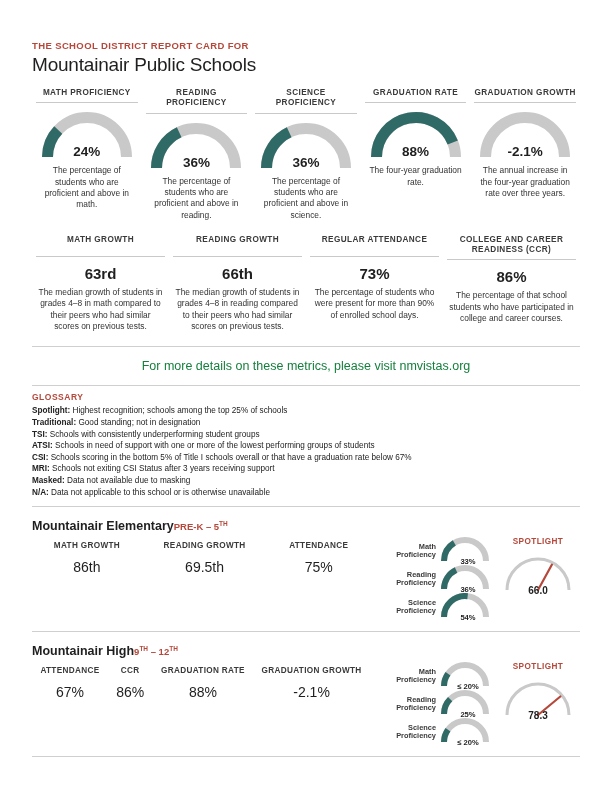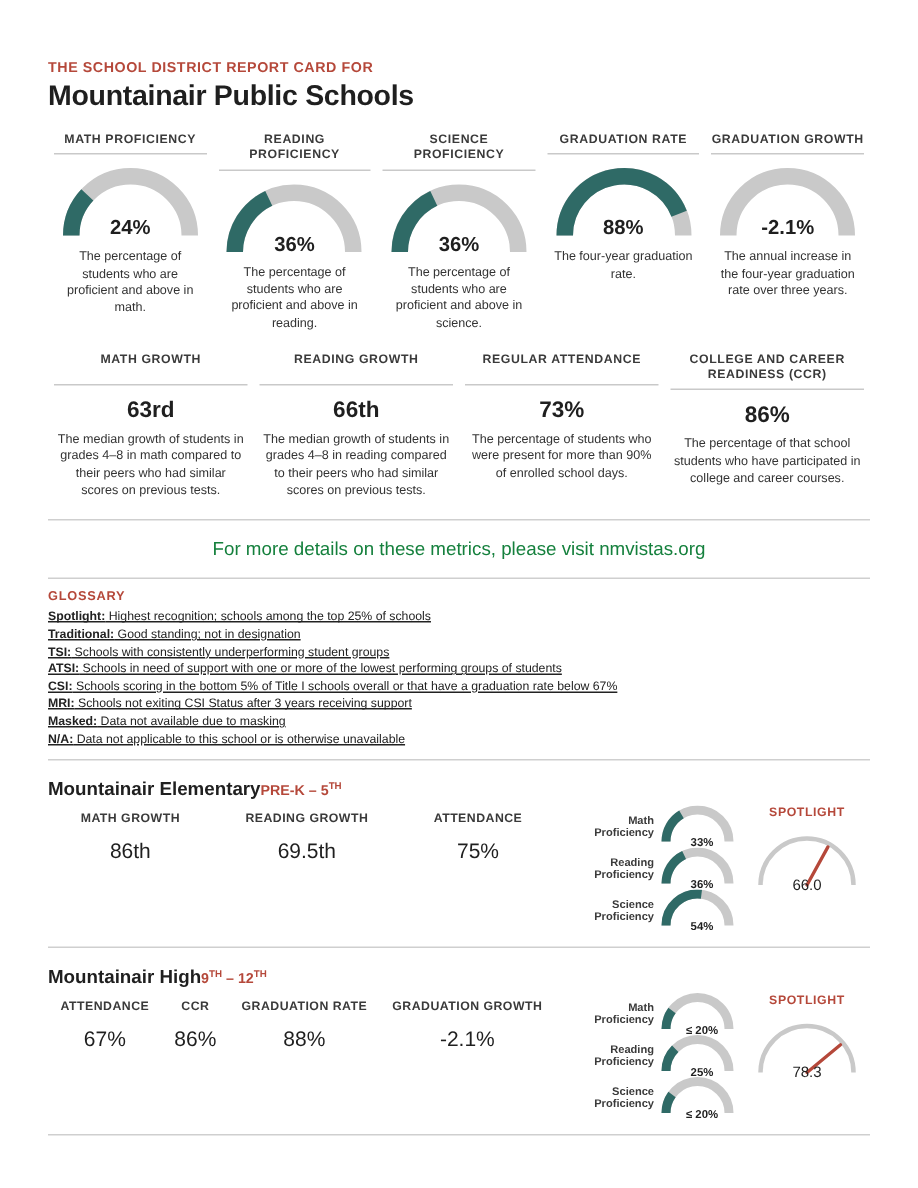--- a/index.html
+++ b/index.html
@@ -16,21 +16,21 @@
   .eyebrow {
     color: #b5483a;
     font-size: 9.5px;
     font-weight: bold;
     letter-spacing: 0.04em;
     text-transform: uppercase;
     margin-bottom: 3px;
   }
   .district-title {
     font-size: 19px;
-    font-weight: bold;
+    font-weight: normal;
     color: #1f1f1f;
     letter-spacing: -0.2px;
     margin-bottom: 12px;
   }
 
   
   .metric-row {
     display: flex;
     width: 100%;
   }
@@ -107,21 +107,20 @@
     color: #b5483a;
     font-size: 8.5px;
     font-weight: bold;
     letter-spacing: 0.06em;
     margin-bottom: 3px;
   }
   .glossary-item {
     font-size: 8.2px;
     line-height: 1.42;
     color: #222;
-    text-decoration: underline;
   }
   .glossary-item b { font-weight: bold; }
 
   
   .school {
     padding: 12px 0 10px 0;
     border-bottom: 1px solid #cfcfcf;
     position: relative;
   }
   .school-head {
@@ -223,21 +222,21 @@
     width: 70px;
     height: 46px;
     margin: 6px auto 0 auto;
   }
   .dial-val {
     position: absolute;
     left: 0; right: 0;
     bottom: 2px;
     text-align: center;
     font-size: 10px;
-    font-weight: normal;
+    font-weight: bold;
     color: #1f1f1f;
   }
 </style>
 </head>
 <body>
 
 <div class="page">
 
   <div class="eyebrow">THE SCHOOL DISTRICT REPORT CARD FOR</div>
   <div class="district-title">Mountainair Public Schools</div>

